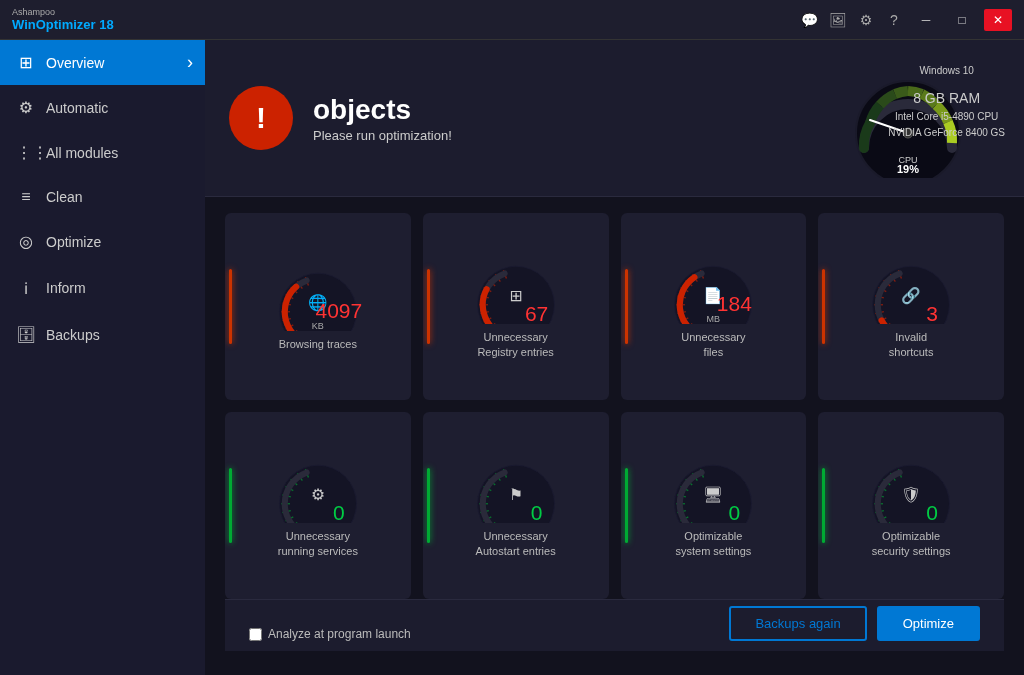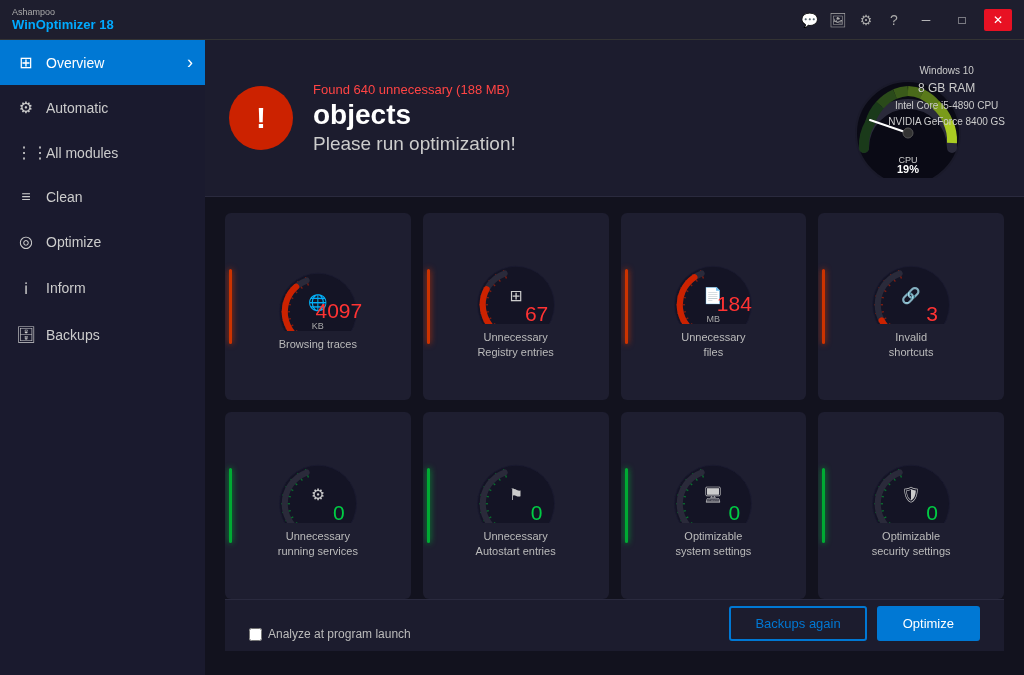--- a/index.html
+++ b/index.html
@@ -177,21 +177,21 @@
       margin-bottom: 2px;
     }
     .header-objects {
       color: #fff;
       font-size: 28px;
       font-weight: bold;
       margin-bottom: 2px;
     }
     .header-please {
       color: #ccc;
-      font-size: 19px;
+      font-size: 13px;
     }
 
     
     .gauge-container {
       width: 160px;
       height: 120px;
       position: relative;
       flex-shrink: 0;
     }
     .gauge-svg {
@@ -380,21 +380,20 @@
       <span class="sidebar-icon">🗄</span>
       <span>Backups</span>
     </div>
   </div>
 
   <div class="content">
 
     <div class="header-banner">
       <div class="alert-circle">!</div>
       <div class="header-text">
-        <div class="header-found">Found 640 unnecessary (188 MB)</div>
         <div class="header-objects">objects</div>
         <div class="header-please">Please run optimization!</div>
       </div>
 
       <div class="gauge-container">
         <svg class="gauge-svg" viewBox="0 0 160 120">
 
           <circle cx="68" cy="75" r="52" fill="#0a0a15" stroke="#1a1a2a" stroke-width="2"></circle>
 
           <path d="M 24 90 A 44 44 0 0 1 112 90" fill="none" stroke="#2a2a3a" stroke-width="10" stroke-linecap="round"></path>
@@ -410,21 +409,21 @@
 
           <line x1="68" y1="75" x2="30" y2="62" stroke="#fff" stroke-width="2" stroke-linecap="round" class="gauge-needle"></line>
 
           <circle cx="68" cy="75" r="5" fill="#333" stroke="#555" stroke-width="1"></circle>
 
           <text x="68" y="105" fill="#ccc" font-size="9" text-anchor="middle">CPU</text>
           <text x="68" y="115" fill="#fff" font-size="11" text-anchor="middle" font-weight="bold">19%</text>
         </svg>
         <div class="gauge-info" style="right:-5px;top:5px;">
           <div style="color:#ccc;font-size:10px;">Windows 10</div>
-          <div style="color:#ccc;font-size:12px;">8 GB RAM</div>
+          <div style="color:#ccc;font-size:14px;margin-top:8px;">8 GB RAM</div>
           <div style="color:#ccc;font-size:10px;">Intel Core i5-4890 CPU</div>
           <div style="color:#ccc;font-size:10px;">NVIDIA GeForce 8400 GS</div>
         </div>
       </div>
     </div>
 
     <div class="grid-area">
       <div class="cards-grid" id="cards-grid">
 
       <div class="card red-card">

